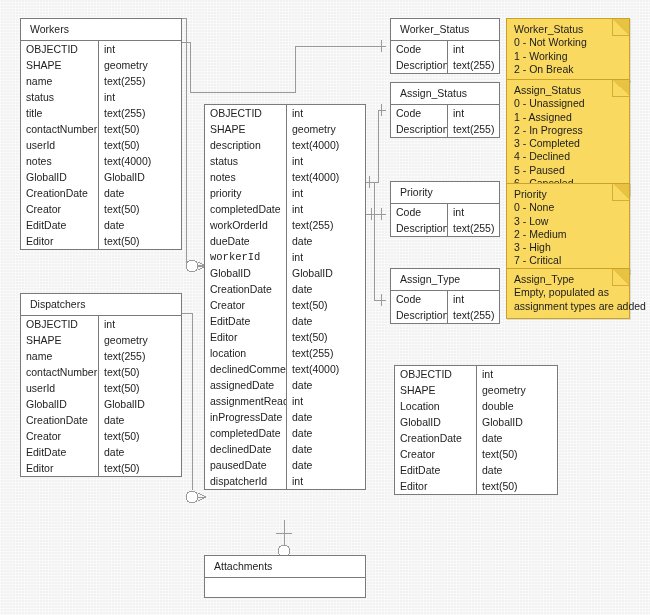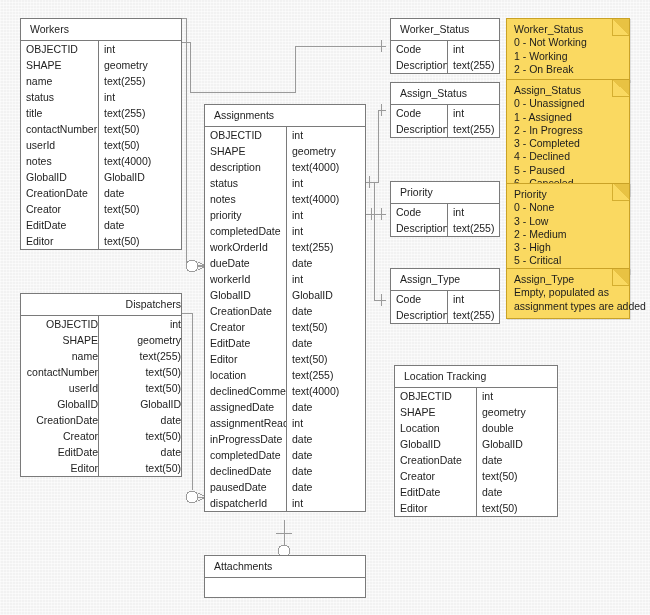--- a/index.html
+++ b/index.html
@@ -174,21 +174,21 @@
           <span class="fname" style="width: 78px;">EditDate</span>
           <span class="ftype">date</span>
         </div>
         <div class="row">
           <span class="fname" style="width: 78px;">Editor</span>
           <span class="ftype">text(50)</span>
         </div>
       </div>
   </div>
 
-  <div class="table" style="left:20px;top:293px;width:162px;text-align:right;">
+  <div class="table" style="left:20px;top:293px;width:162px;">
     <div class="tbl-title">Dispatchers</div>
     <div class="tbl-body">
         <div class="row">
           <span class="fname" style="width: 78px;">OBJECTID</span>
           <span class="ftype">int</span>
         </div>
         <div class="row">
           <span class="fname" style="width: 78px;">SHAPE</span>
           <span class="ftype">geometry</span>
         </div>
@@ -221,21 +221,20 @@
           <span class="ftype">date</span>
         </div>
         <div class="row">
           <span class="fname" style="width: 78px;">Editor</span>
           <span class="ftype">text(50)</span>
         </div>
       </div>
   </div>
 
   <div class="table" style="left:204px;top:104px;width:162px;">
-    <div class="tbl-title">Assignments</div>
     <div class="tbl-body">
         <div class="row">
           <span class="fname" style="width: 82px;">OBJECTID</span>
           <span class="ftype">int</span>
         </div>
         <div class="row">
           <span class="fname" style="width: 82px;">SHAPE</span>
           <span class="ftype">geometry</span>
         </div>
         <div class="row">
@@ -260,21 +259,21 @@
         </div>
         <div class="row">
           <span class="fname" style="width: 82px;">workOrderId</span>
           <span class="ftype">text(255)</span>
         </div>
         <div class="row">
           <span class="fname" style="width: 82px;">dueDate</span>
           <span class="ftype">date</span>
         </div>
         <div class="row">
-          <span class="fname" style="width: 82px;">workerId</span>
+          <span class="fname" style="width: 82px; font-family: Liberation Mono, monospace;">workerId</span>
           <span class="ftype">int</span>
         </div>
         <div class="row">
           <span class="fname" style="width: 82px;">GlobalID</span>
           <span class="ftype">GlobalID</span>
         </div>
         <div class="row">
           <span class="fname" style="width: 82px;">CreationDate</span>
           <span class="ftype">date</span>
         </div>
@@ -323,21 +322,20 @@
           <span class="ftype">date</span>
         </div>
         <div class="row">
           <span class="fname" style="width: 82px;">dispatcherId</span>
           <span class="ftype">int</span>
         </div>
       </div>
   </div>
 
   <div class="table" style="left:394px;top:365px;width:164px;">
-    <div class="tbl-title">Location Tracking</div>
     <div class="tbl-body">
         <div class="row">
           <span class="fname" style="width: 82px;">OBJECTID</span>
           <span class="ftype">int</span>
         </div>
         <div class="row">
           <span class="fname" style="width: 82px;">SHAPE</span>
           <span class="ftype">geometry</span>
         </div>
         <div class="row">
@@ -453,21 +451,21 @@
   </div>
 
   <div class="note" style="left:506px;top:183px;width:124px;">
     <span class="fold"></span>
     <div class="ntitle">Priority</div>
     <div>
         <div class="nline">0 - None</div>
         <div class="nline">3 - Low</div>
         <div class="nline">2 - Medium</div>
         <div class="nline">3 - High</div>
-        <div class="nline">5 - Critical</div>
+        <div class="nline">7 - Critical</div>
       </div>
   </div>
 
   <div class="note" style="left:506px;top:268px;width:124px;">
     <span class="fold"></span>
     <div class="ntitle">Assign_Type</div>
     <div>
         <div class="nline">Empty, populated as</div>
         <div class="nline">assignment types are added</div>
       </div>

